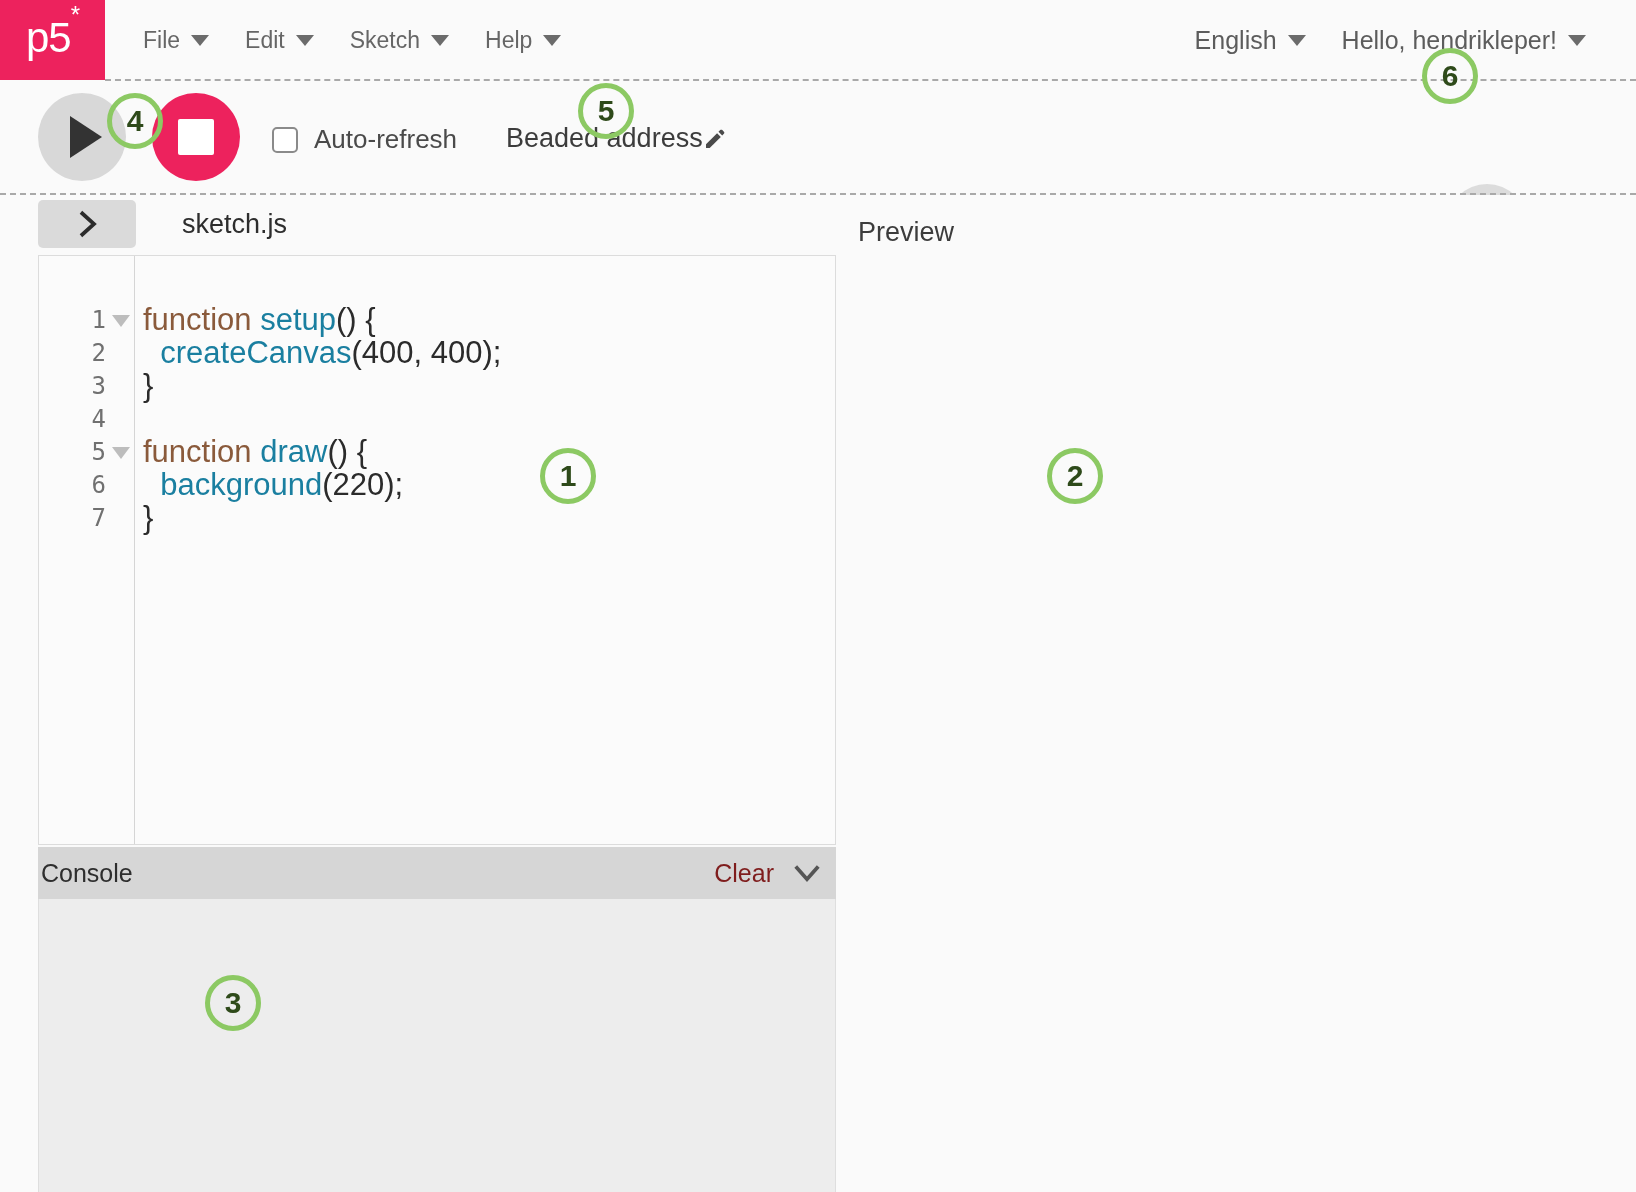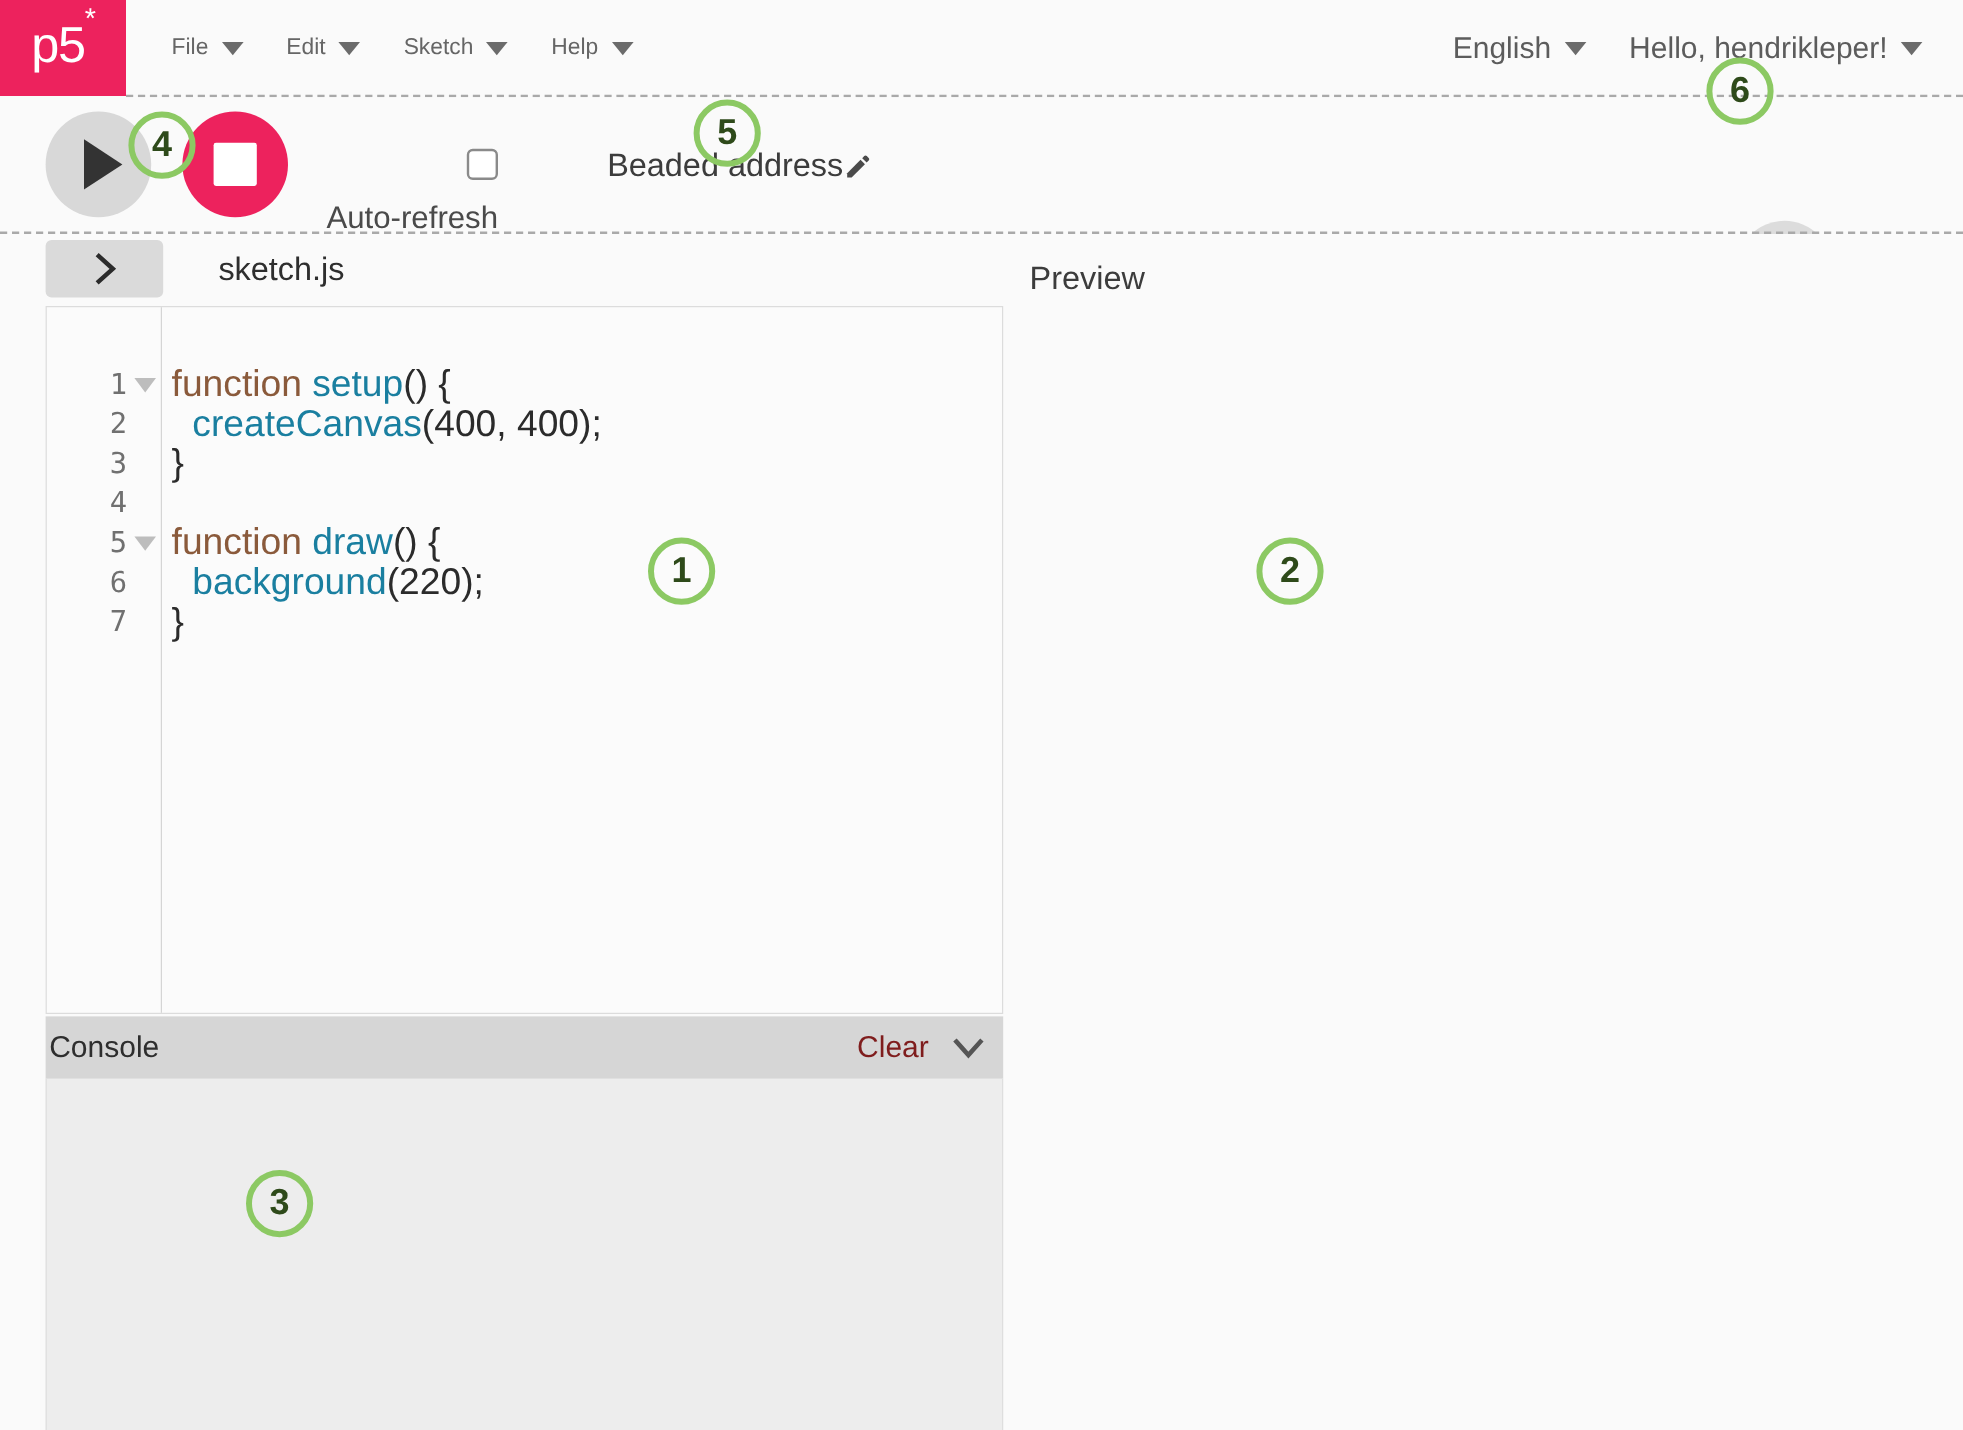--- a/index.html
+++ b/index.html
@@ -49,37 +49,37 @@
   }
   #logo-text sup { font-size: 24px; top: -14px; position: relative; }
 
   .menu-group { display: flex; align-items: center; margin-left: 20px; }
   .menu-item {
     display: flex;
     align-items: center;
     gap: 11px;
     padding: 6px 18px;
     color: #666666;
-    font-size: 19px;
+    font-size: 23px;
     cursor: pointer;
     white-space: nowrap;
   }
   .caret {
     width: 0; height: 0;
     border-left: 9px solid transparent;
     border-right: 9px solid transparent;
     border-top: 11px solid #6b6b6b;
     flex: none;
   }
 
   #nav-right {
     margin-left: auto;
     display: flex;
     align-items: flex-start;
-    padding-right: 16px;
+    padding-right: 32px;
   }
   #nav-right .menu-item { font-size: 25px; color: #5c5c5c; }
 
   
   .dashed-h {
     position: absolute;
     left: 105px;
     width: 1531px;
     height: 0;
     border-top: 2px dashed #a9a9a9;
@@ -128,24 +128,23 @@
   #stop-glyph {
     width: 36px; height: 36px;
     background: #ffffff;
     border-radius: 2px;
   }
 
   #autorefresh-wrap {
     position: absolute;
     left: 272px; top: 43px;
     display: flex;
-    align-items: flex-end;
+    align-items: center;
     gap: 16px;
     cursor: pointer;
-    flex-direction: column;
   }
   #autorefresh-box {
     width: 26px; height: 26px;
     border: 2px solid #8a8a8a;
     border-radius: 5px;
     background: #ffffff;
     flex: none;
   }
   #autorefresh-label { font-size: 26px; color: #4a4a4a; }
 

